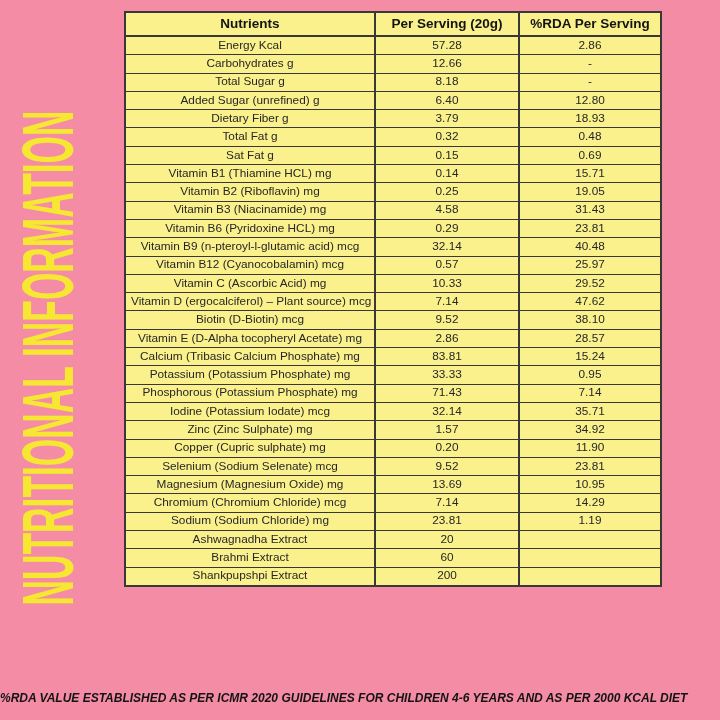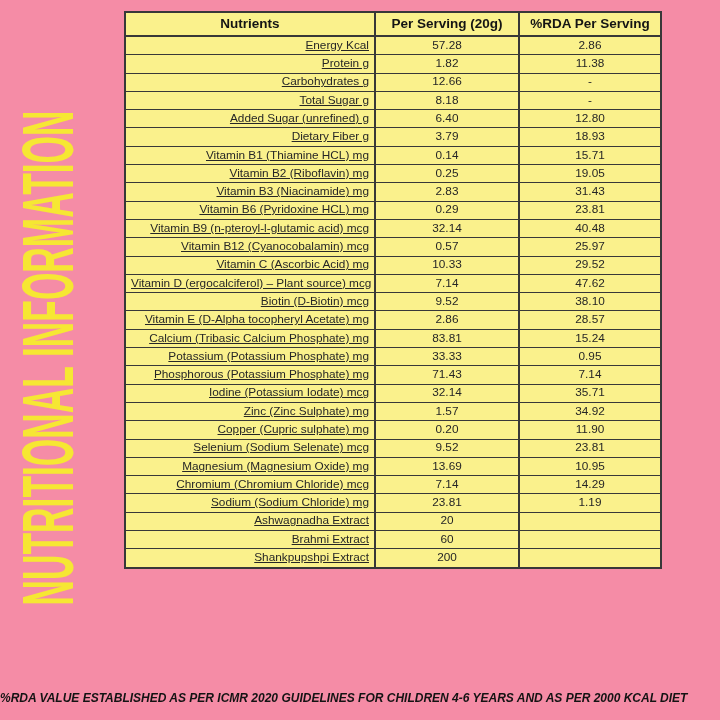--- a/index.html
+++ b/index.html
@@ -54,23 +54,22 @@
     border: 1px solid #383838;
     height: 17.3px;
     font-size: 11.8px;
     color: #262626;
     padding: 0 5px;
     line-height: 1;
     white-space: nowrap;
     overflow: hidden;
   }
   table.nutrition td.c-name {
-    text-align: right;
+    text-align: center;
     border-right: 2px solid #383838;
-    text-decoration: underline;
   }
   table.nutrition td.c-val {
     text-align: center;
   }
   table.nutrition td.c-val + td.c-val {
     border-left: 2px solid #383838;
   }
   .footer-note {
     position: absolute;
     left: 0;
@@ -107,57 +106,62 @@
         <th>%RDA Per Serving</th>
       </tr>
     </thead>
     <tbody>
         <tr>
           <td class="c-name">Energy Kcal</td>
           <td class="c-val">57.28</td>
           <td class="c-val">2.86</td>
         </tr>
         <tr>
-          <td class="c-name">Protein g</td>
-          <td class="c-val">1.82</td>
-          <td class="c-val">11.38</td>
-        </tr>
-        <tr>
           <td class="c-name">Carbohydrates g</td>
           <td class="c-val">12.66</td>
           <td class="c-val">-</td>
         </tr>
         <tr>
           <td class="c-name">Total Sugar g</td>
           <td class="c-val">8.18</td>
           <td class="c-val">-</td>
         </tr>
         <tr>
           <td class="c-name">Added Sugar (unrefined) g</td>
           <td class="c-val">6.40</td>
           <td class="c-val">12.80</td>
         </tr>
         <tr>
           <td class="c-name">Dietary Fiber g</td>
           <td class="c-val">3.79</td>
           <td class="c-val">18.93</td>
         </tr>
         <tr>
+          <td class="c-name">Total Fat g</td>
+          <td class="c-val">0.32</td>
+          <td class="c-val">0.48</td>
+        </tr>
+        <tr>
+          <td class="c-name">Sat Fat g</td>
+          <td class="c-val">0.15</td>
+          <td class="c-val">0.69</td>
+        </tr>
+        <tr>
           <td class="c-name">Vitamin B1 (Thiamine HCL) mg</td>
           <td class="c-val">0.14</td>
           <td class="c-val">15.71</td>
         </tr>
         <tr>
           <td class="c-name">Vitamin B2 (Riboflavin) mg</td>
           <td class="c-val">0.25</td>
           <td class="c-val">19.05</td>
         </tr>
         <tr>
           <td class="c-name">Vitamin B3 (Niacinamide) mg</td>
-          <td class="c-val">2.83</td>
+          <td class="c-val">4.58</td>
           <td class="c-val">31.43</td>
         </tr>
         <tr>
           <td class="c-name">Vitamin B6 (Pyridoxine HCL) mg</td>
           <td class="c-val">0.29</td>
           <td class="c-val">23.81</td>
         </tr>
         <tr>
           <td class="c-name">Vitamin B9 (n-pteroyl-l-glutamic acid) mcg</td>
           <td class="c-val">32.14</td>

